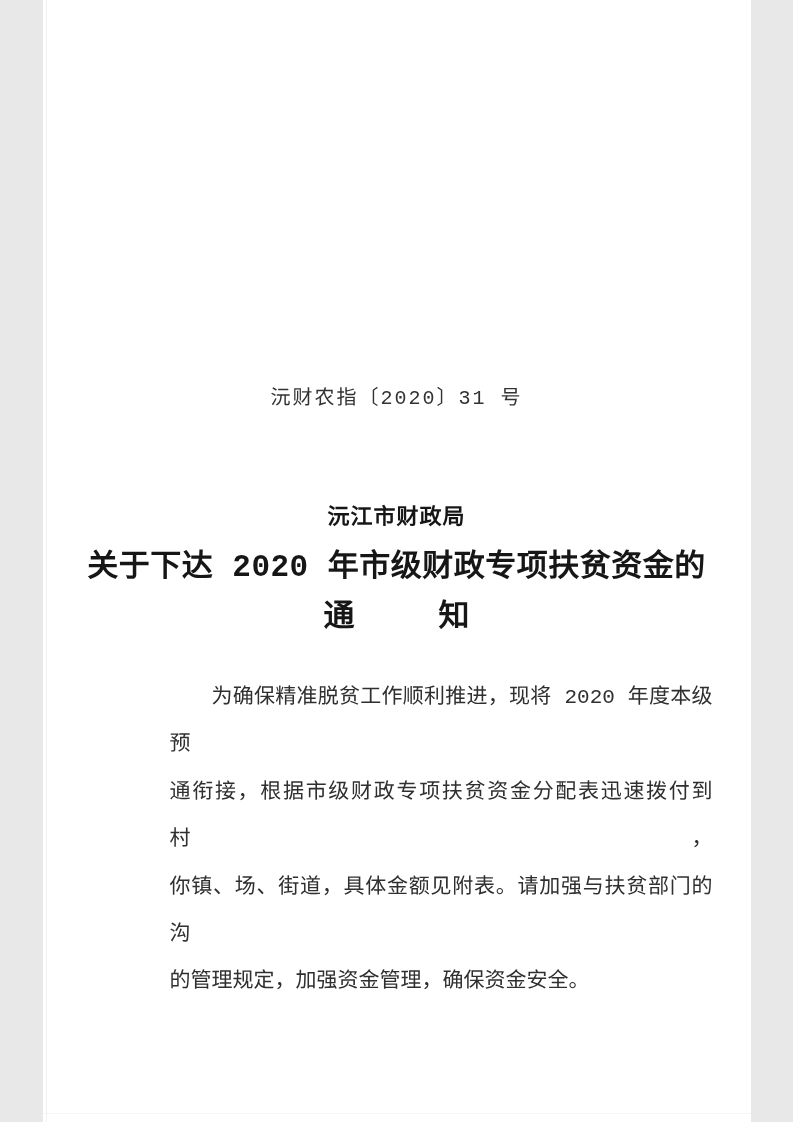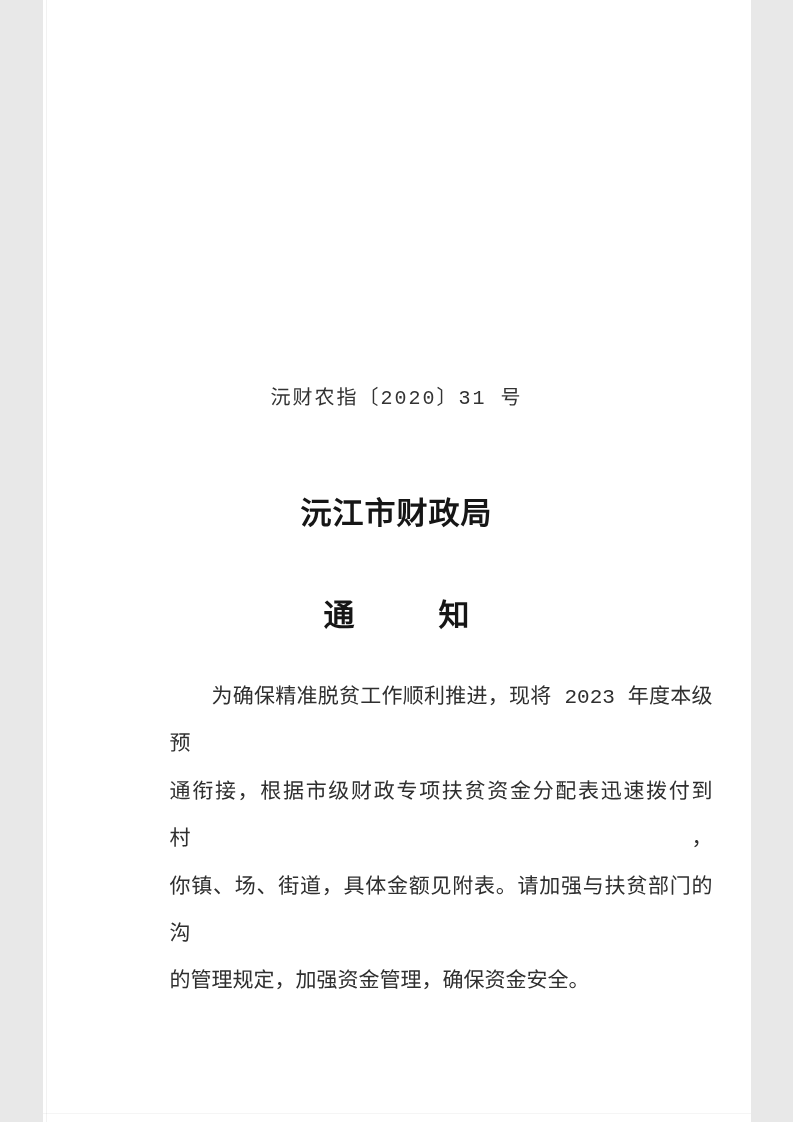--- a/index.html
+++ b/index.html
@@ -49,22 +49,22 @@
   .title-line {
     position: absolute;
     left: 0;
     width: 100%;
     text-align: center;
     font-weight: bold;
     color: #161616;
     white-space: pre;
   }
   .title-l1 {
-    top: 488px;
-    font-size: 31px;
+    top: 498px;
+    font-size: 22px;
     letter-spacing: 1px;
   }
   .title-l2 {
     top: 540px;
     font-size: 31px;
     letter-spacing: 0.5px;
   }
   .title-l3 {
     top: 590px;
     font-size: 31px;
@@ -100,27 +100,28 @@
 </style>
 </head>
 <body>
 
 <div class="page">
 
   <div class="doc-number">沅财农指〔2020〕31 号</div>
 
   <div class="title-line title-l1">沅江市财政局</div>
 
+  <div class="title-line title-l2">关于下达 2020 年市级财政专项扶贫资金的</div>
 
   <div class="title-line title-l3">
     <span>通</span>
     <span class="notice-gap"></span>
     <span>知</span>
   </div>
 
   <div class="doc-body">
-    <div class="line justified indent">为确保精准脱贫工作顺利推进，现将 2023 年度本级预</div>
+    <div class="line justified indent">为确保精准脱贫工作顺利推进，现将 2020 年度本级预</div>
     <div class="line justified">通衔接，根据市级财政专项扶贫资金分配表迅速拨付到村，</div>
     <div class="line justified">你镇、场、街道，具体金额见附表。请加强与扶贫部门的沟</div>
     <div class="line">的管理规定，加强资金管理，确保资金安全。</div>
   </div>
 
 </div>
 
 </body></html>

